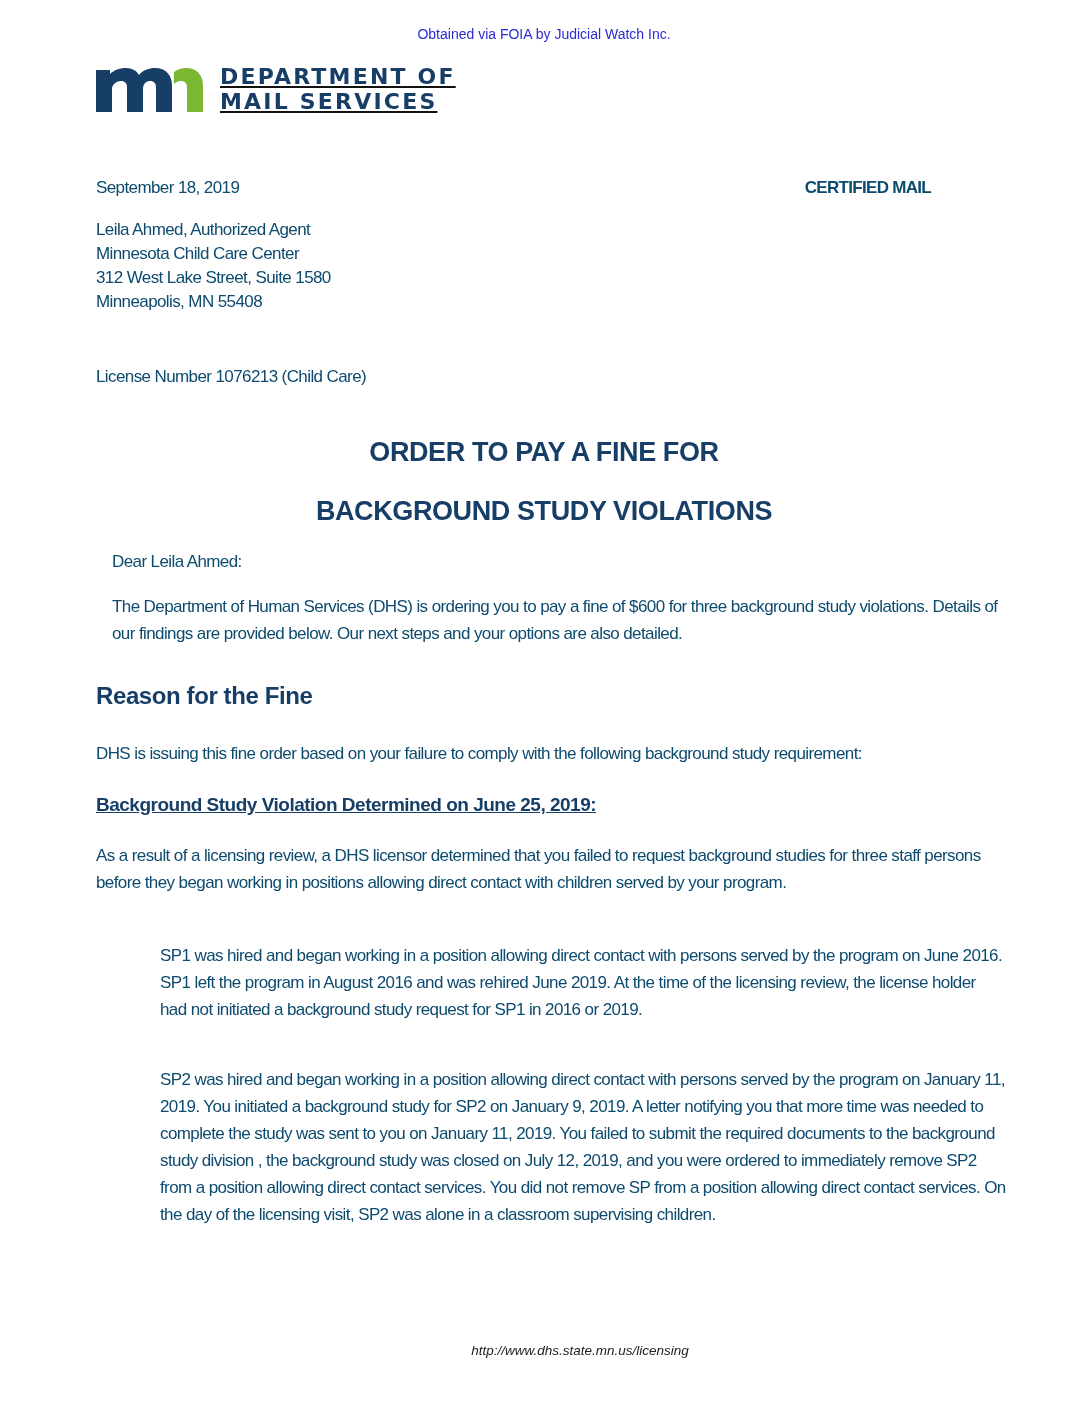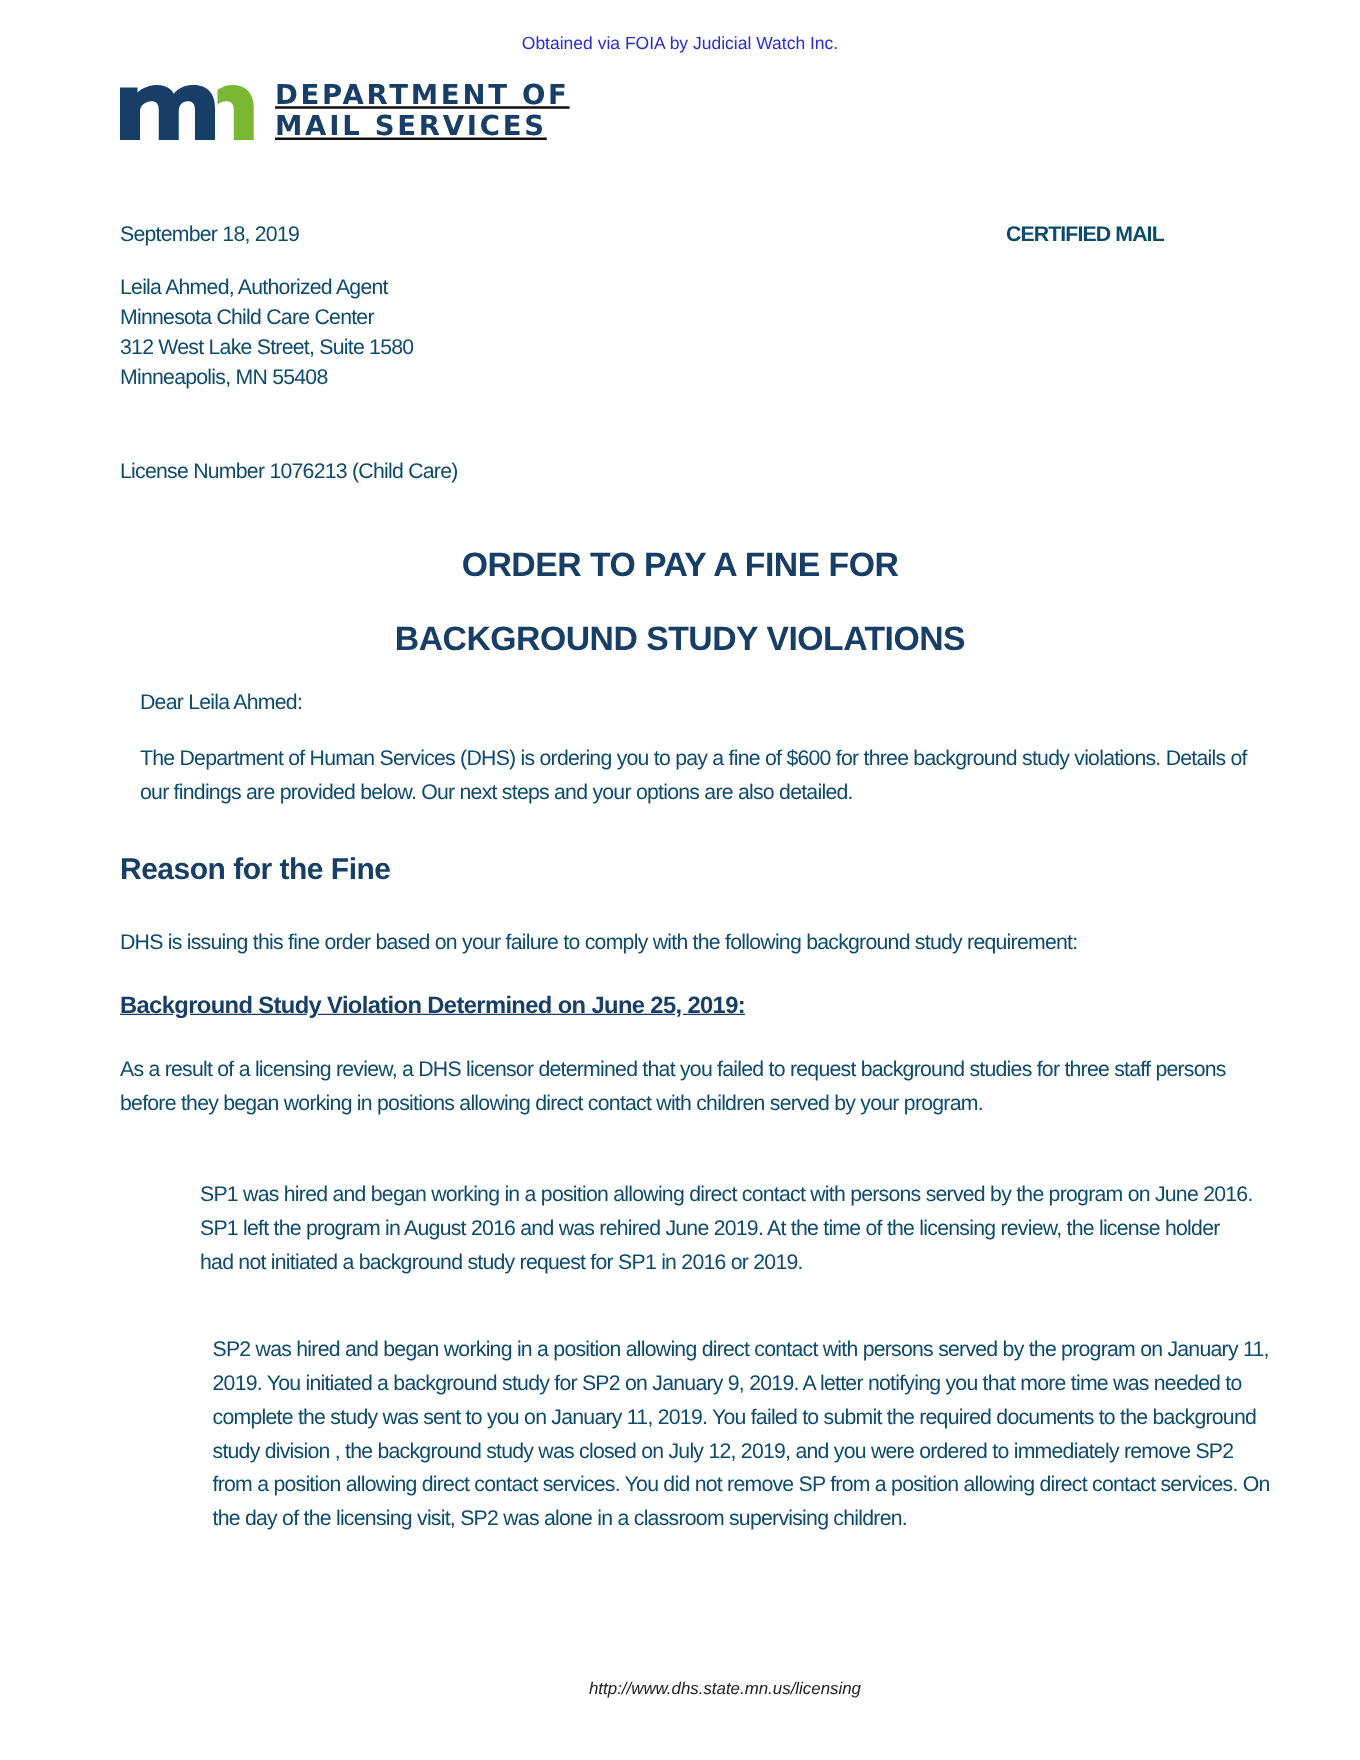--- a/index.html
+++ b/index.html
@@ -28,21 +28,21 @@
   .salut { left: 112px; top: 548px; }
   .intro { left: 112px; top: 593px; width: 900px; }
   .h2 { position: absolute; left: 96px; top: 682px; font-family: "Liberation Sans", sans-serif;
         font-weight: bold; color: #173e66; font-size: 24px; letter-spacing: -0.4px; }
   .issuing { left: 96px; top: 740px; width: 910px; }
   .h3 { position: absolute; left: 96px; top: 794px; font-family: "Liberation Sans", sans-serif;
         font-weight: bold; color: #173e66; font-size: 19px; text-decoration: underline;
         letter-spacing: -0.5px; }
   .result { left: 96px; top: 842px; width: 910px; }
   .sp1 { left: 160px; top: 942px; width: 846px; }
-  .sp2 { left: 160px; top: 1066px; width: 846px; margin-left: 10px; }
+  .sp2 { left: 160px; top: 1066px; width: 846px; }
   .footer { position: absolute; left: 0; width: 1088px; text-align: center; font-style: italic;
             font-family: "Liberation Sans", sans-serif; font-size: 13.5px; color: #222; }
   .footer1 { top: 1311px; }
   .footer2 { top: 1343px; padding-left: 36px; }
 </style>
 </head>
 <body>
 
 <div class="page">
 

